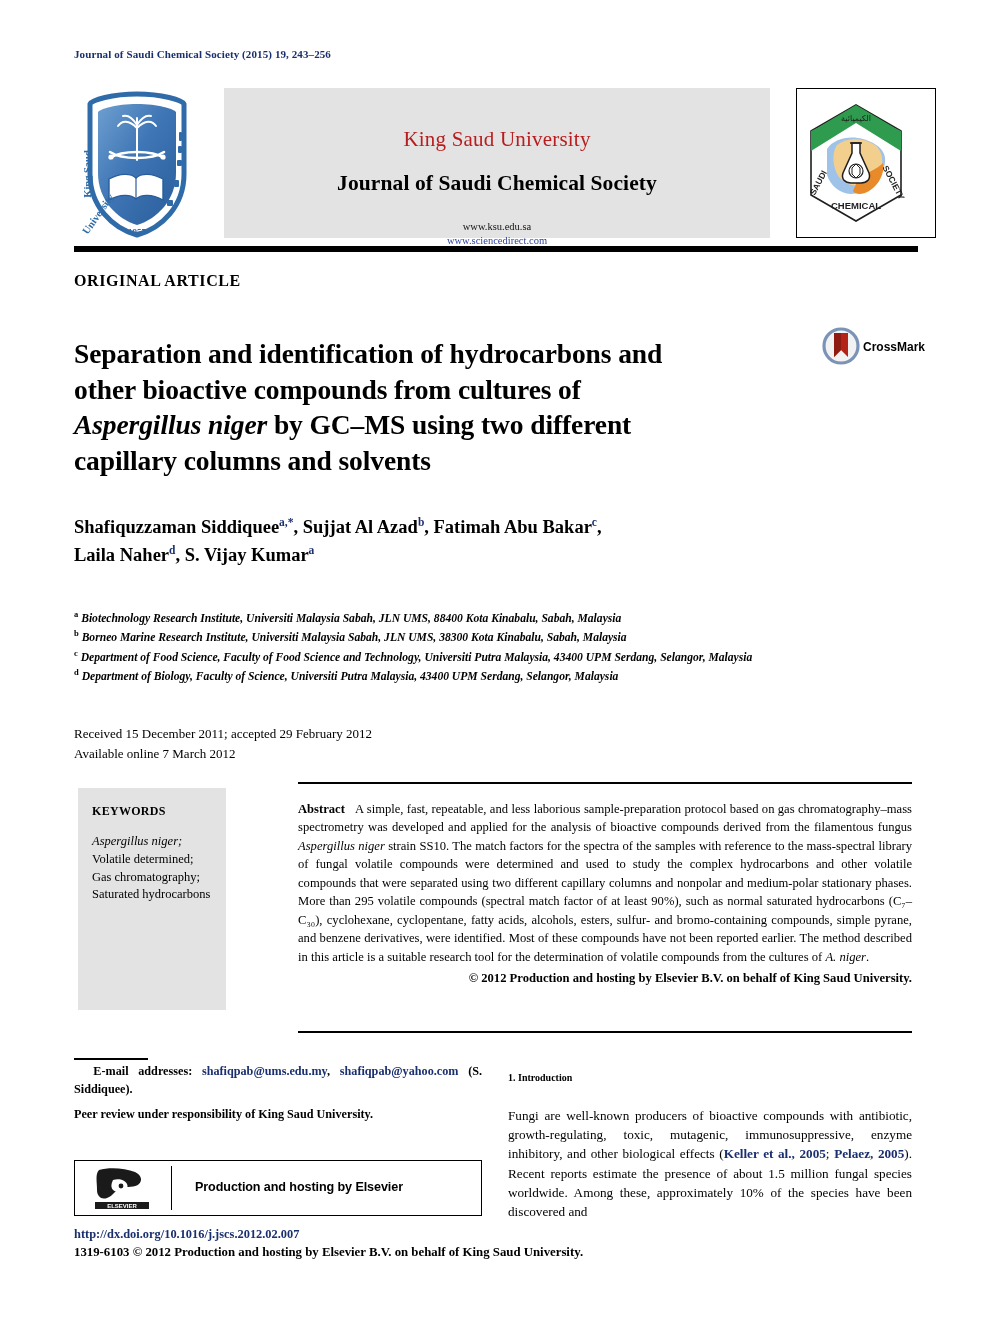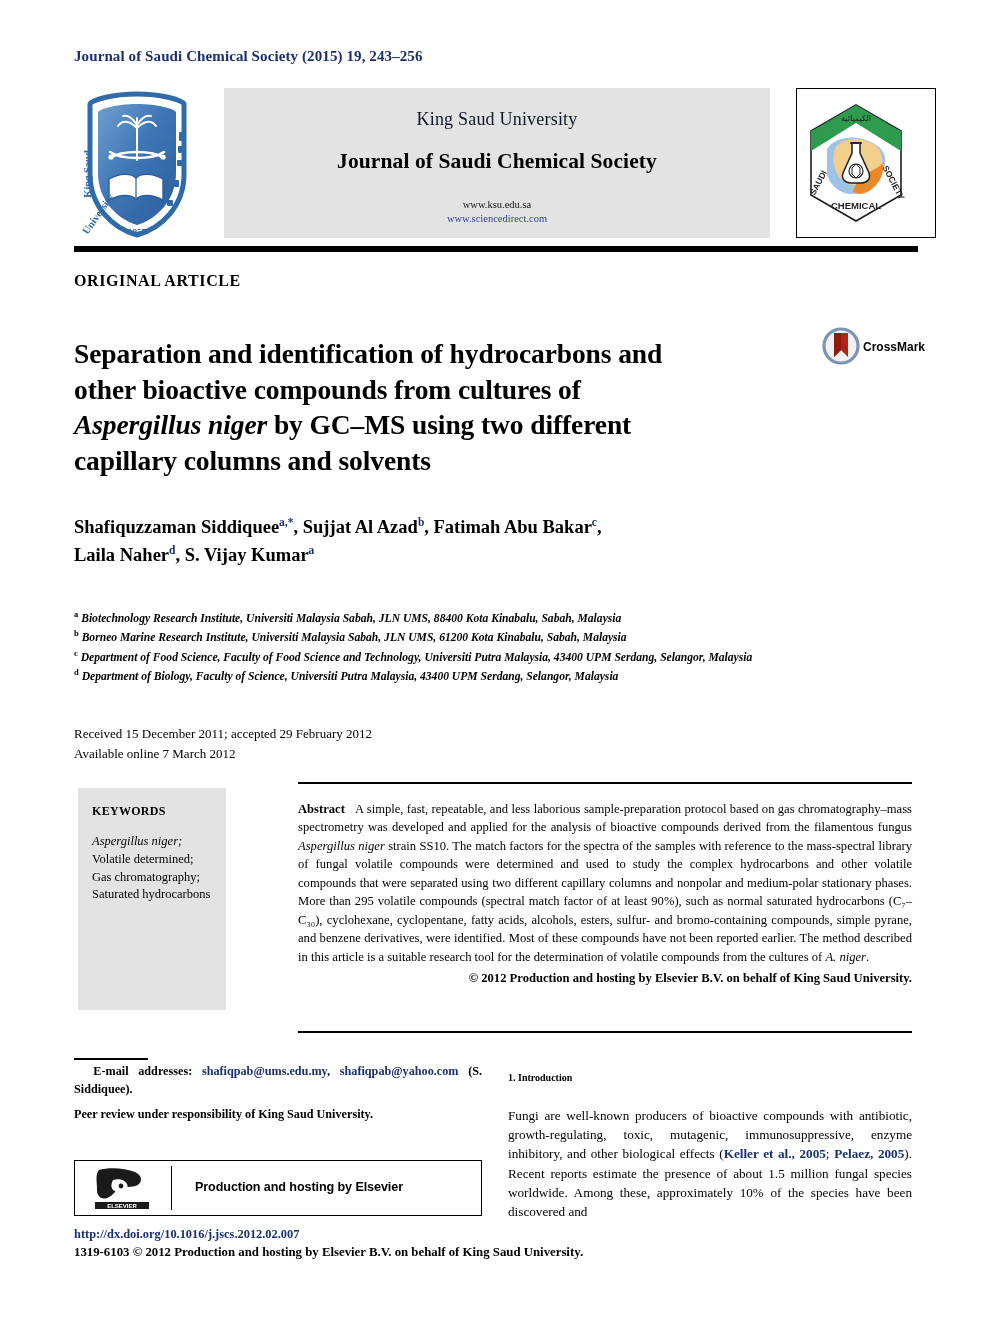--- a/index.html
+++ b/index.html
@@ -20,21 +20,21 @@
     left: 0; top: 0;
     width: 992px;
     height: 1323px;
   }
 
   
   .runhead {
     position: absolute;
     left: 74px;
     top: 48px;
-    font-size: 15px;
+    font-size: 11px;
     font-weight: bold;
     color: #1a2f6e;
     letter-spacing: 0.1px;
     white-space: nowrap;
   }
 
   
   .masthead {
     position: absolute;
     left: 74px;
@@ -50,23 +50,23 @@
   .journal-box {
     position: absolute;
     left: 150px;
     top: 0px;
     width: 546px;
     height: 150px;
     background: #e3e3e3;
     text-align: center;
   }
   .journal-box .ksu-name {
-    margin-top: 21px;
-    font-size: 18px;
-    color: #0f172a;
+    margin-top: 39px;
+    font-size: 21px;
+    color: #b91c1c;
     letter-spacing: 0.2px;
   }
   .journal-box .jtitle {
     margin-top: 19px;
     font-size: 21.5px;
     font-weight: bold;
     letter-spacing: 0.1px;
   }
   .journal-box .urls {
     margin-top: 24px;
@@ -421,21 +421,21 @@
     </svg>
     <span class="cm-label">CrossMark</span>
   </div>
 
   <div class="authors">
     <span><span>Shafiquzzaman Siddiquee</span><sup class="star">a,*</sup></span><span>, </span><span><span>Sujjat Al Azad</span><sup>b</sup></span><span>, </span><span><span>Fatimah Abu Bakar</span><sup>c</sup></span><span>, </span><br><span><span>Laila Naher</span><sup>d</sup></span><span>, </span><span><span>S. Vijay Kumar</span><sup>a</sup></span>
   </div>
 
   <div class="affils">
     <div><sup>a</sup> <span>Biotechnology Research Institute, Universiti Malaysia Sabah, JLN UMS, 88400 Kota Kinabalu, Sabah, Malaysia</span></div>
-    <div><sup>b</sup> <span>Borneo Marine Research Institute, Universiti Malaysia Sabah, JLN UMS, 61200 Kota Kinabalu, Sabah, Malaysia</span></div>
+    <div><sup>b</sup> <span>Borneo Marine Research Institute, Universiti Malaysia Sabah, JLN UMS, 38300 Kota Kinabalu, Sabah, Malaysia</span></div>
     <div><sup>c</sup> <span>Department of Food Science, Faculty of Food Science and Technology, Universiti Putra Malaysia, 43400 UPM Serdang, Selangor, Malaysia</span></div>
     <div><sup>d</sup> <span>Department of Biology, Faculty of Science, Universiti Putra Malaysia, 43400 UPM Serdang, Selangor, Malaysia</span></div>
   </div>
 
   <div class="dates">
     <div>Received 15 December 2011; accepted 29 February 2012</div>
     <div>Available online 7 March 2012</div>
   </div>
 
   <div class="kwbox">

